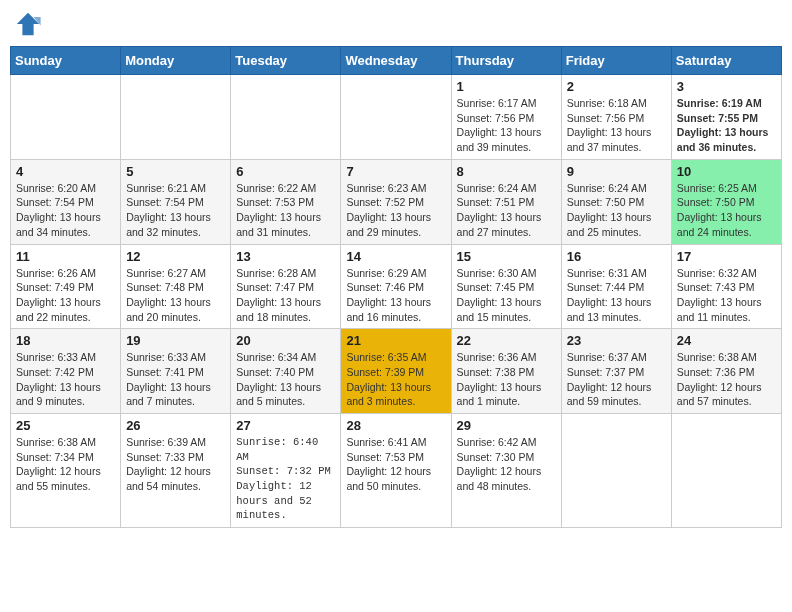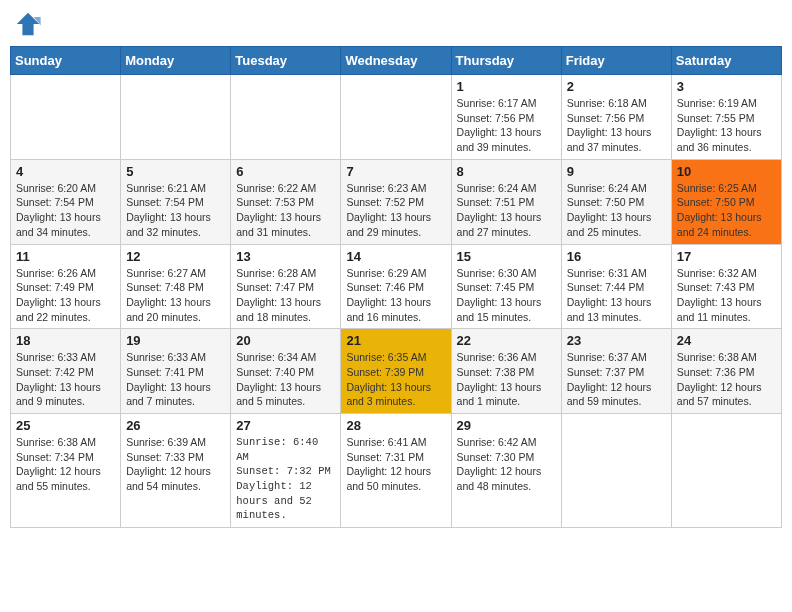--- a/index.html
+++ b/index.html
@@ -136,21 +136,21 @@
 Daylight: 13 hours and 39 minutes.</div>
         </td>
         <td>
           <span class="day-number">2</span>
           <div class="day-info" style="white-space: pre-line;">Sunrise: 6:18 AM
 Sunset: 7:56 PM
 Daylight: 13 hours and 37 minutes.</div>
         </td>
         <td>
           <span class="day-number">3</span>
-          <div class="day-info" style="white-space: pre-line;">Sunrise: 6:19 AM
+          <div class="day-info" style="white-space: pre-line; font-weight: bold;">Sunrise: 6:19 AM
 Sunset: 7:55 PM
 Daylight: 13 hours and 36 minutes.</div>
         </td>
       </tr>
       <tr>
         <td style="background: rgb(245, 245, 245);">
           <span class="day-number">4</span>
           <div class="day-info" style="white-space: pre-line;">Sunrise: 6:20 AM
 Sunset: 7:54 PM
 Daylight: 13 hours and 34 minutes.</div>
@@ -178,21 +178,21 @@
           <div class="day-info" style="white-space: pre-line;">Sunrise: 6:24 AM
 Sunset: 7:51 PM
 Daylight: 13 hours and 27 minutes.</div>
         </td>
         <td style="background: rgb(245, 245, 245);">
           <span class="day-number">9</span>
           <div class="day-info" style="white-space: pre-line;">Sunrise: 6:24 AM
 Sunset: 7:50 PM
 Daylight: 13 hours and 25 minutes.</div>
         </td>
-        <td style="background: #f97316;">
+        <td style="background: #86efac;">
           <span class="day-number">10</span>
           <div class="day-info" style="white-space: pre-line;">Sunrise: 6:25 AM
 Sunset: 7:50 PM
 Daylight: 13 hours and 24 minutes.</div>
         </td>
       </tr>
       <tr>
         <td>
           <span class="day-number">11</span>
           <div class="day-info" style="white-space: pre-line;">Sunrise: 6:26 AM
@@ -295,21 +295,21 @@
         </td>
         <td>
           <span class="day-number">27</span>
           <div class="day-info" style="white-space: pre-line; font-family: Liberation Mono, monospace;">Sunrise: 6:40 AM
 Sunset: 7:32 PM
 Daylight: 12 hours and 52 minutes.</div>
         </td>
         <td>
           <span class="day-number">28</span>
           <div class="day-info" style="white-space: pre-line;">Sunrise: 6:41 AM
-Sunset: 7:31 PM
+Sunset: 7:53 PM
 Daylight: 12 hours and 50 minutes.</div>
         </td>
         <td>
           <span class="day-number">29</span>
           <div class="day-info" style="white-space: pre-line;">Sunrise: 6:42 AM
 Sunset: 7:30 PM
 Daylight: 12 hours and 48 minutes.</div>
         </td>
         <td class="empty-cell"></td>
         <td class="empty-cell"></td>

